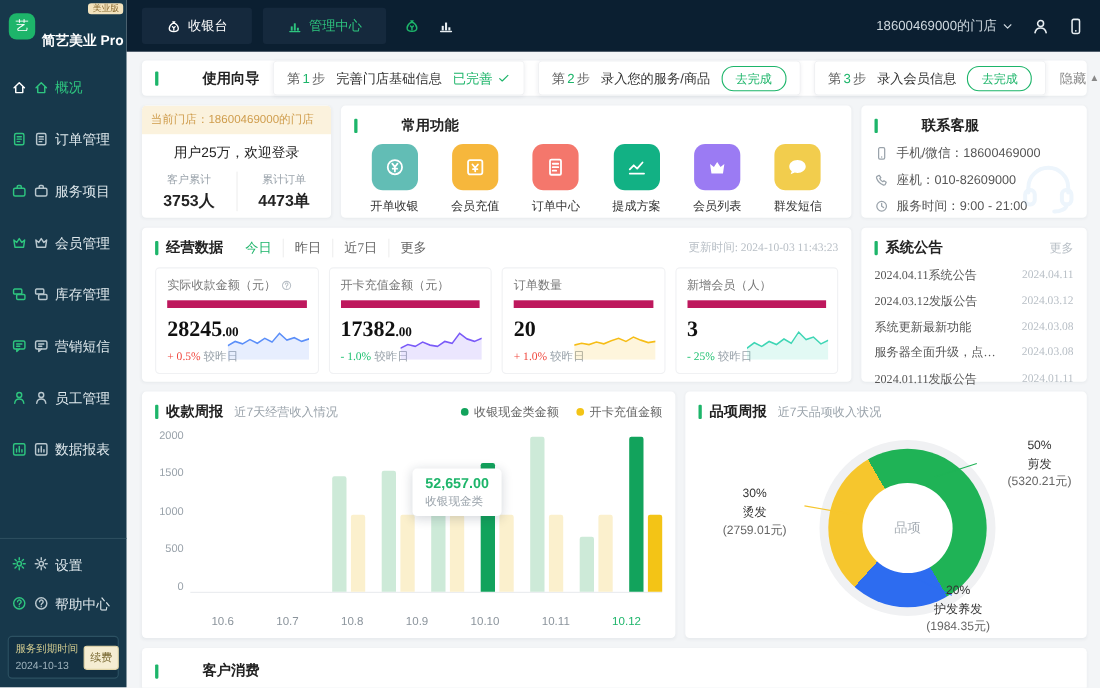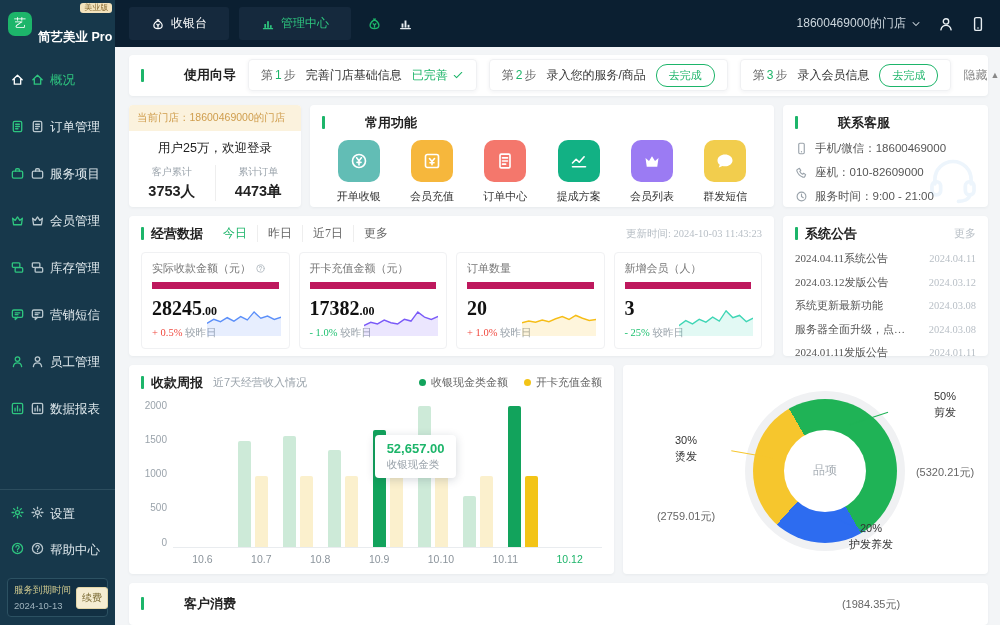--- a/index.html
+++ b/index.html
@@ -105,37 +105,37 @@
   .ann-d { margin-left:auto; color:#b8bfc6; font-size:10.5px; }
 
   
   .row4 { display:flex; gap:9px; height:224px; }
   .wk-card { flex:1; padding:9px 12px; display:flex; flex-direction:column; }
   .legend { margin-left:auto; display:flex; gap:16px; align-items:center; }
   .lg-item { display:flex; align-items:center; gap:5px; color:#666; font-size:11px; }
   .lg-dot { width:7px; height:7px; border-radius:50%; }
   .chart-body { flex:1; display:flex; margin-top:8px; }
   .yaxis { width:32px; display:flex; flex-direction:column; justify-content:space-between; align-items:flex-end; padding-right:6px; color:#9aa3ab; font-size:10px; height:148px; }
-  .plot { flex:1; position:relative; height:148px; border-bottom:1px solid #e9ecef; display:flex; justify-content:center; align-items:flex-end;gap:15px; }
+  .plot { flex:1; position:relative; height:148px; border-bottom:1px solid #e9ecef; display:flex; justify-content:flex-end; align-items:flex-end;gap:15px; }
   .bgroup { display:flex; gap:4px; align-items:flex-end; position:relative; }
   .bar { width:13px; border-radius:2px 2px 0 0; }
   .xaxis { display:flex; justify-content:space-around; color:#8b949c; font-size:10.5px; padding:5px 0 0 32px; }
   .xaxis .hl { color:#1db56a; }
   .bar-tip { position:absolute; left:47%; top:24%; background:#fff; border-radius:4px; box-shadow:0 2px 10px rgba(20,40,60,.18); padding:6px 12px; z-index:2; }
   .tip-v { color:#1db56a; font-weight:bold; font-size:13px; }
   .tip-l { color:#9aa3ab; font-size:10.5px; margin-top:2px; }
   .tip-dot { position:absolute; left:50%; transform:translateX(-50%); top:7px; width:8px; height:8px; border-radius:50%; background:#f6c62d; border:2px solid #fff; }
 
   .dn-card { width:365px; padding:9px 12px; position:relative; }
   .donut-wrap { position:relative; height:188px; }
   .donut-halo { position:absolute; left:110px; top:17px; width:160px; height:160px; border-radius:50%; background:#f0f1f3; }
   .donut { position:absolute; left:118px; top:25px; width:144px; height:144px; border-radius:50%; }
   .hole { position:absolute; left:50%; top:50%; transform:translate(-50%,-50%); width:82px; height:82px; background:#fff; border-radius:50%; display:flex; align-items:center; justify-content:center; color:#a7aeb5; font-size:12px; }
   .dn-lb { position:absolute; text-align:center; font-size:11px; color:#333; line-height:1.5; }
-  .dn-lb .amt { color:#666;margin-top:43px; }
+  .dn-lb .amt { color:#666; }
   .lb-right { left:262px; top:14px; width:96px; }
   .lb-left { left:2px; top:58px; width:98px; }
   .lb-bottom { left:168px; top:146px; width:136px; }
   .lead { position:absolute; height:1px; }
 
   
   .bottom-card { height:44px; padding:12px 12px; }
 </style>
 </head>
 <body>
@@ -660,20 +660,25 @@
             <span>10.7</span>
             <span>10.8</span>
             <span>10.9</span>
             <span>10.10</span>
             <span>10.11</span>
             <span class="hl">10.12</span>
           </div>
       </div>
 
       <div class="card dn-card">
+        <div class="biz-head">
+          <span class="sec-bar"></span>
+          <span class="sec-title">品项周报</span>
+          <span class="sub">近7天品项收入状况</span>
+        </div>
         <div class="donut-wrap">
           <div class="donut-halo"></div>
           <div class="donut" id="donut" style="background: conic-gradient(from -30deg, rgb(31, 179, 86) 0%, rgb(31, 179, 86) 50%, rgb(45, 108, 240) 50%, rgb(45, 108, 240) 70%, rgb(246, 198, 45) 70%, rgb(246, 198, 45) 100%);">
             <div class="hole">
                 <span>品项</span>
               </div>
           </div>
           <div class="lead" id="lead-r" style="left: 214px; top: 44px; width: 40px; background: rgb(31, 179, 86); transform: rotate(-18deg);"></div>
           <div class="lead" id="lead-l" style="left: 96px; top: 80px; width: 42px; background: rgb(246, 198, 45); transform: rotate(10deg);"></div>
           <div class="lead" id="lead-b" style="left: 196px; top: 150px; width: 36px; background: rgb(45, 108, 240); transform: rotate(25deg);"></div>

